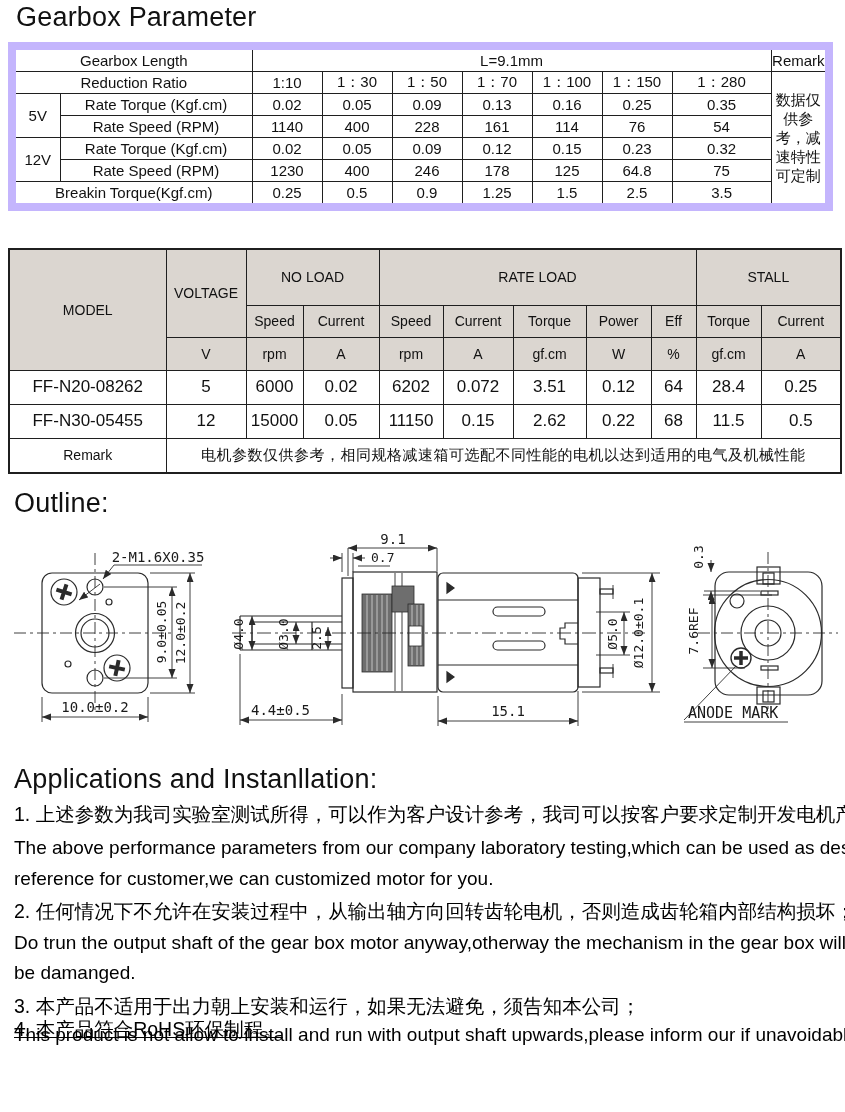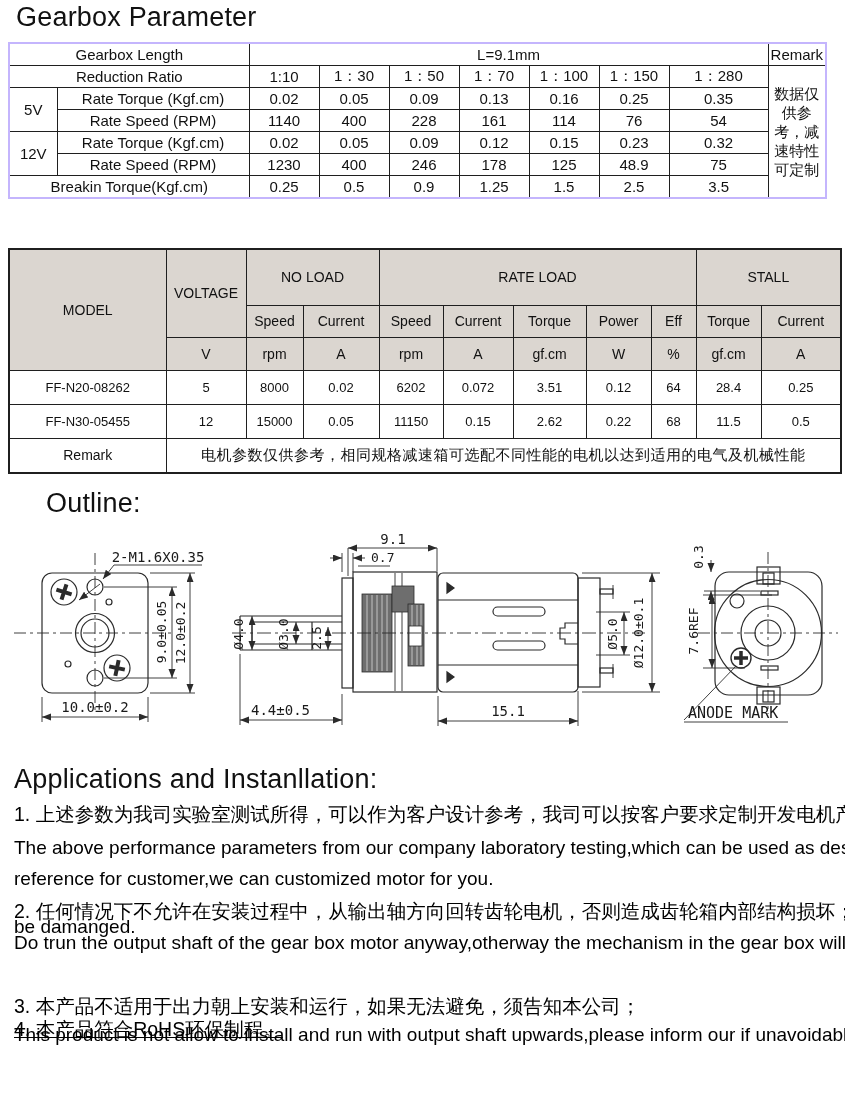--- a/index.html
+++ b/index.html
@@ -2,25 +2,25 @@
 <html><head>
 <meta charset="utf-8">
 <style>
   html,body{margin:0;padding:0;background:#fff;}
   #page{position:relative;width:845px;height:1112px;background:#fff;overflow:hidden;
         font-family:"Liberation Sans",sans-serif;color:#1a1a1a;}
   .h1{position:absolute;font-size:27px;font-weight:500;letter-spacing:.2px;color:#111;white-space:nowrap;}
   table{border-collapse:collapse;table-layout:fixed;position:absolute;left:8px;
         font-size:15px;text-align:center;color:#111;}
   td,th{border:1px solid #1f1f1f;padding:0;font-weight:normal;overflow:hidden;white-space:nowrap;}
-  #gearbox-table{top:42px;width:817px;border:2px solid #c4b5fd;}
+  #gearbox-table{top:42px;width:817px;border:8px solid #c4b5fd;}
   #gearbox-table td{height:21px;}
   #motor-table{top:248px;width:832px;border:2px solid #1f1f1f;font-size:14px;}
   #motor-table .hd{background:#dbd6d0;margin-left:40px;}
-  .rg{height:56px;} .rs{height:32px;} .ru{height:33px;} .rd{height:34px;font-size:13px;} .rr{height:35px;}
+  .rg{height:56px;} .rs{height:32px;} .ru{height:33px;} .rd{height:34px;font-size:17px;} .rr{height:35px;}
   .vtx{font-size:15px;line-height:19px;white-space:normal;}
   .rem-zh{font-size:15px;letter-spacing:.5px;margin-left:32px;}
   svg text{font-family:"DejaVu Sans Mono",monospace;fill:#1a1a1a;}
   .body-line{position:absolute;left:14px;white-space:nowrap;font-size:19px;color:#000;}
   .zh{font-size:19.5px;}
   .mono{font-family:"DejaVu Sans Mono",monospace;font-size:17px;}
 </style>
 </head>
 <body>
 
@@ -96,21 +96,21 @@
       <td>0.23</td>
       <td>0.32</td>
     </tr>
     <tr>
       <td>Rate Speed (RPM)</td>
       <td>1230</td>
       <td>400</td>
       <td>246</td>
       <td>178</td>
       <td>125</td>
-      <td>48.9</td>
+      <td>64.8</td>
       <td>75</td>
     </tr>
     <tr>
       <td colspan="2">Breakin Torque(Kgf.cm)</td>
       <td>0.25</td>
       <td>0.5</td>
       <td>0.9</td>
       <td>1.25</td>
       <td>1.5</td>
       <td>2.5</td>
@@ -161,21 +161,21 @@
       <th class="hd">A</th>
       <th class="hd">gf.cm</th>
       <th class="hd">W</th>
       <th class="hd">%</th>
       <th class="hd">gf.cm</th>
       <th class="hd">A</th>
     </tr>
     <tr class="rd">
       <td>FF-N20-08262</td>
       <td>5</td>
-      <td>8000</td>
+      <td>6000</td>
       <td>0.02</td>
       <td>6202</td>
       <td>0.072</td>
       <td>3.51</td>
       <td>0.12</td>
       <td>64</td>
       <td>28.4</td>
       <td>0.25</td>
     </tr>
     <tr class="rd">
@@ -191,21 +191,21 @@
       <td>11.5</td>
       <td>0.5</td>
     </tr>
     <tr class="rr">
       <td>Remark</td>
       <td colspan="10" class="rem-zh">电机参数仅供参考，相同规格减速箱可选配不同性能的电机以达到适用的电气及机械性能</td>
     </tr>
   </tbody>
     </table>
 
-  <div class="h1" style="left:14px;top:488px;margin-left:32px;">Outline:</div>
+  <div class="h1" style="left:14px;top:488px;">Outline:</div>
 
   <svg width="845" height="233" viewBox="0 527 845 233" style="position:absolute;left:0;top:527px;" fill="none" stroke="#2b2b2b" stroke-width="1.2">
     <defs>
       <marker id="ar" orient="auto-start-reverse" markerWidth="11" markerHeight="9" refX="9" refY="3.5" markerUnits="userSpaceOnUse">
         <path d="M0,0 L9,3.5 L0,7 z" fill="#2b2b2b" stroke="none"></path>
       </marker>
     </defs>
 
     <g>
       <rect x="42" y="573" width="106" height="120" rx="10"></rect>
@@ -335,19 +335,19 @@
     </g>
   </svg>
 
   <div class="h1" style="left:14px;top:764px;text-align:center;">Applications and Instanllation:</div>
 
   <div class="body-line zh" style="top:801px;">1. 上述参数为我司实验室测试所得，可以作为客户设计参考，我司可以按客户要求定制开发电机产品；</div>
   <div class="body-line" style="top:837px;">The above performance parameters from our company laboratory testing,which can be used as design</div>
   <div class="body-line" style="top:868px;">reference for customer,we can customized motor for you.</div>
   <div class="body-line zh" style="top:898px;">2. 任何情况下不允许在安装过程中，从输出轴方向回转齿轮电机，否则造成齿轮箱内部结构损坏；</div>
   <div class="body-line" style="top:932px;">Do trun the output shaft of the gear box motor anyway,otherway the mechanism in the gear box will</div>
-  <div class="body-line" style="top:916px;">be damanged.</div>
+  <div class="body-line" style="top:962px;">be damanged.</div>
   <div class="body-line zh" style="top:993px;">3. 本产品不适用于出力朝上安装和运行，如果无法避免，须告知本公司；</div>
   <div class="body-line" style="top:1024px;">This product is not allow to install and run with output shaft upwards,please inform our if unavoidable</div>
   <div class="body-line zh" style="top:1016px;text-decoration:underline;">4. 本产品符合RoHS环保制程。</div>
   <div class="body-line mono" style="top:1114px;">RoHS Compliant.</div>
 
 </div>
 
 </body></html>

